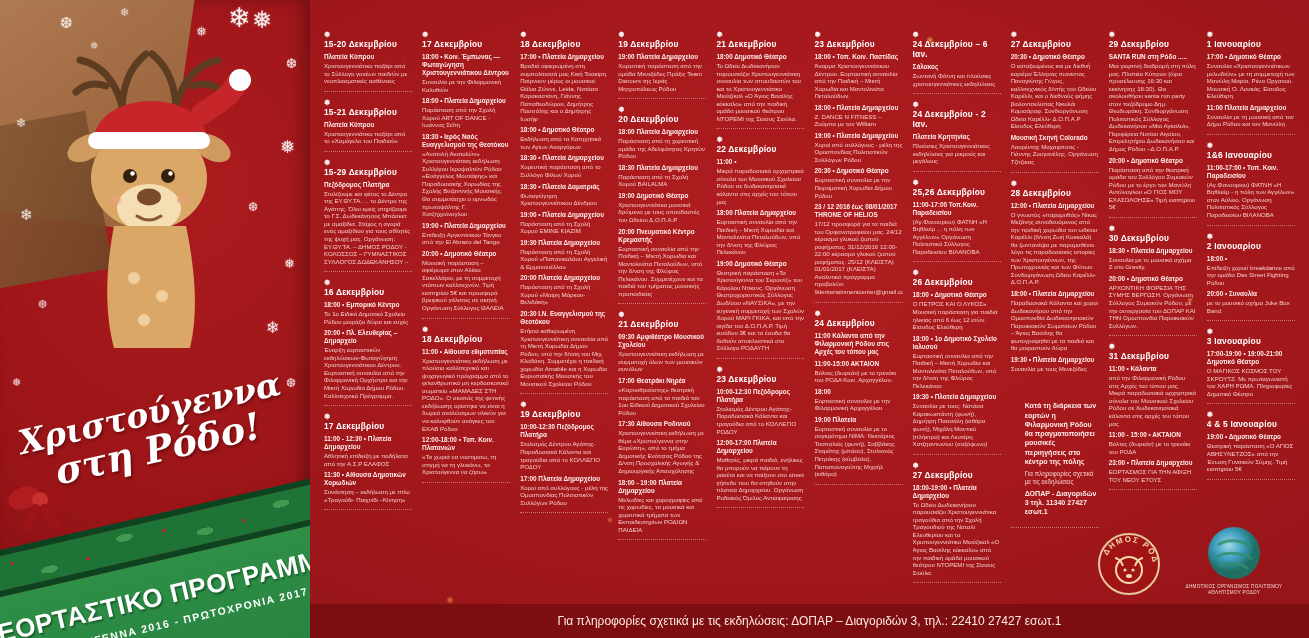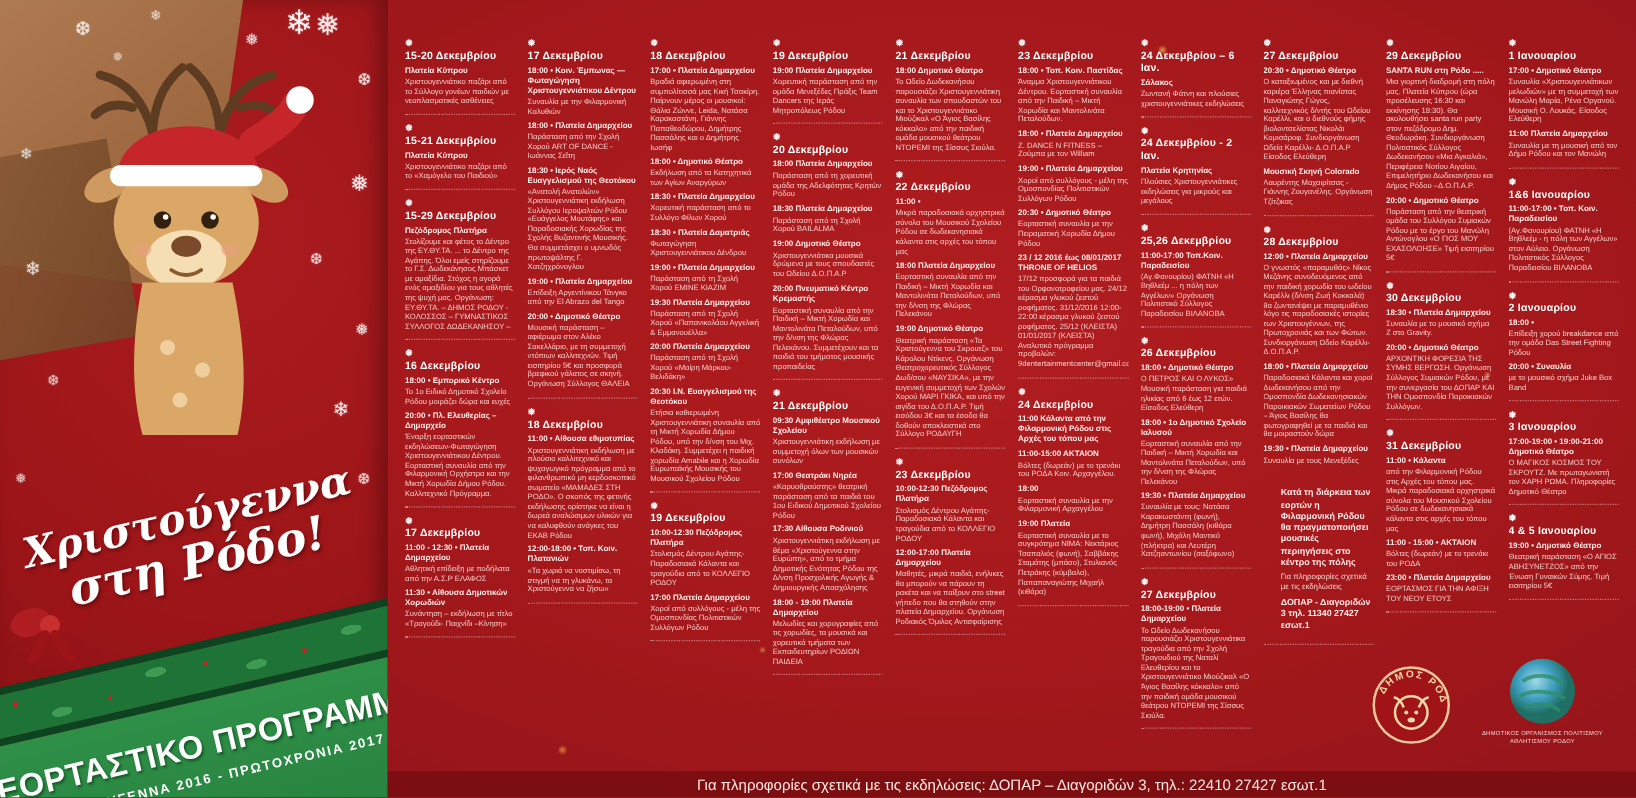--- a/index.html
+++ b/index.html
@@ -14,25 +14,25 @@
       radial-gradient(circle 3px at 140px 600px,rgba(240,170,70,.7),rgba(240,170,70,0) 4px),
       radial-gradient(900px 500px at 45% 40%,#b01d20 0%,#a4181b 55%,#92141a 100%);}
   .columns{position:absolute;left:312px;top:0;right:0;bottom:34px;display:flex;
     gap:10px;padding:24px 14px 2px 12px;box-sizing:border-box;}
   .col{flex:1 1 0;min-width:0;overflow:hidden;}
   .sec{padding-bottom:6px;margin-bottom:4px;border-bottom:1px dotted rgba(255,255,255,.42);}
   .date{font-size:8.4px;font-weight:bold;color:#ffffff;margin:6px 0 2px;letter-spacing:.2px;}
   .sf{font-size:7.5px;margin-right:2px;color:#fff;}
   .eh{font-size:6.4px;font-weight:bold;color:#ffecea;margin-top:4px;line-height:1.25;}
   .et{font-size:6.1px;color:#f4cdc9;line-height:1.24;margin-top:1px;}
-  .note-box{margin-top:10px;padding:4px 2px 4px 14px;}
+  .note-box{margin-top:22px;padding:4px 2px 4px 14px;}
   .note-box .eh{font-size:7.1px;line-height:1.3;}
   .note-box .et{font-size:6.3px;margin-top:3px;}
   
-  .footer{position:absolute;left:310px;right:0;bottom:0;height:21px;background:#7c0e12;
+  .footer{position:absolute;left:310px;right:0;bottom:0;height:34px;background:#7c0e12;
     display:flex;align-items:center;justify-content:center;color:#ffe9e2;font-size:12px;}
   
   .panel{position:absolute;left:0;top:0;width:310px;height:638px;overflow:hidden;
     background:radial-gradient(420px 500px at 60% 30%,#ab1b1e 0%,#9c1518 60%,#871114 100%);
     box-shadow:inset -8px 0 14px rgba(0,0,0,.25);}
   .kraft{position:absolute;left:-40px;top:-30px;width:220px;height:250px;
     background:linear-gradient(135deg,#b5855a 0%,#9c6b40 70%);
     transform:rotate(8deg);border-radius:8px;opacity:.95;}
   .kraft2{position:absolute;left:-20px;top:120px;width:120px;height:160px;
     background:linear-gradient(120deg,#8a5a35,#6f4526);transform:rotate(-10deg);opacity:.9;}

